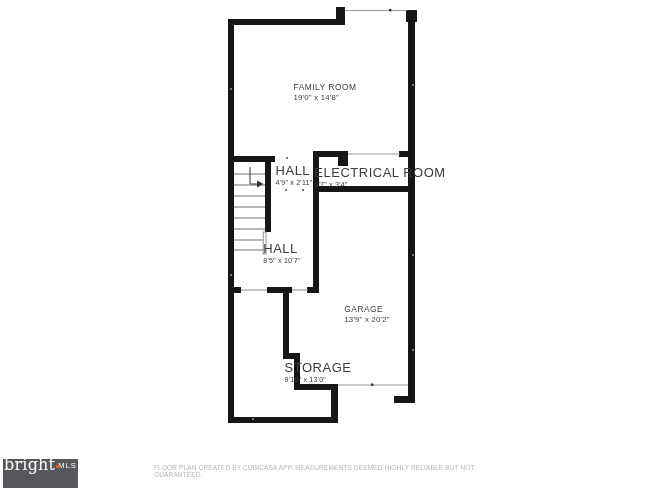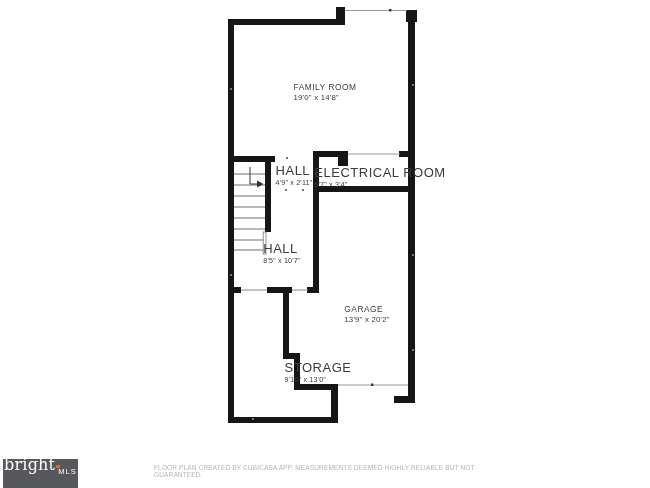--- a/index.html
+++ b/index.html
@@ -25,21 +25,21 @@
   }
   .logo .brand{
     color:#fff;font-family:"DejaVu Serif",serif;font-size:16px;line-height:1;
     position:relative;top:-2px;letter-spacing:.2px;
   }
   .logo .accent{
     position:absolute;width:4px;height:3px;background:var(--logo-accent,#e8622d);
     left:53px;top:6px;
   }
   .logo .suffix{
-    color:#fff;font-size:7.5px;letter-spacing:1.1px;margin-left:3px;margin-top:8px;
+    color:#fff;font-size:7.5px;letter-spacing:1.1px;margin-left:3px;margin-top:2px;
   }
   .disclaimer{
     position:absolute;left:154px;top:464px;width:370px;
     font-size:6.5px;letter-spacing:.15px;color:var(--disclaimer,#b5b5b5);
   }
 </style>
 </head>
 <body>
 
 <div class="stage">

